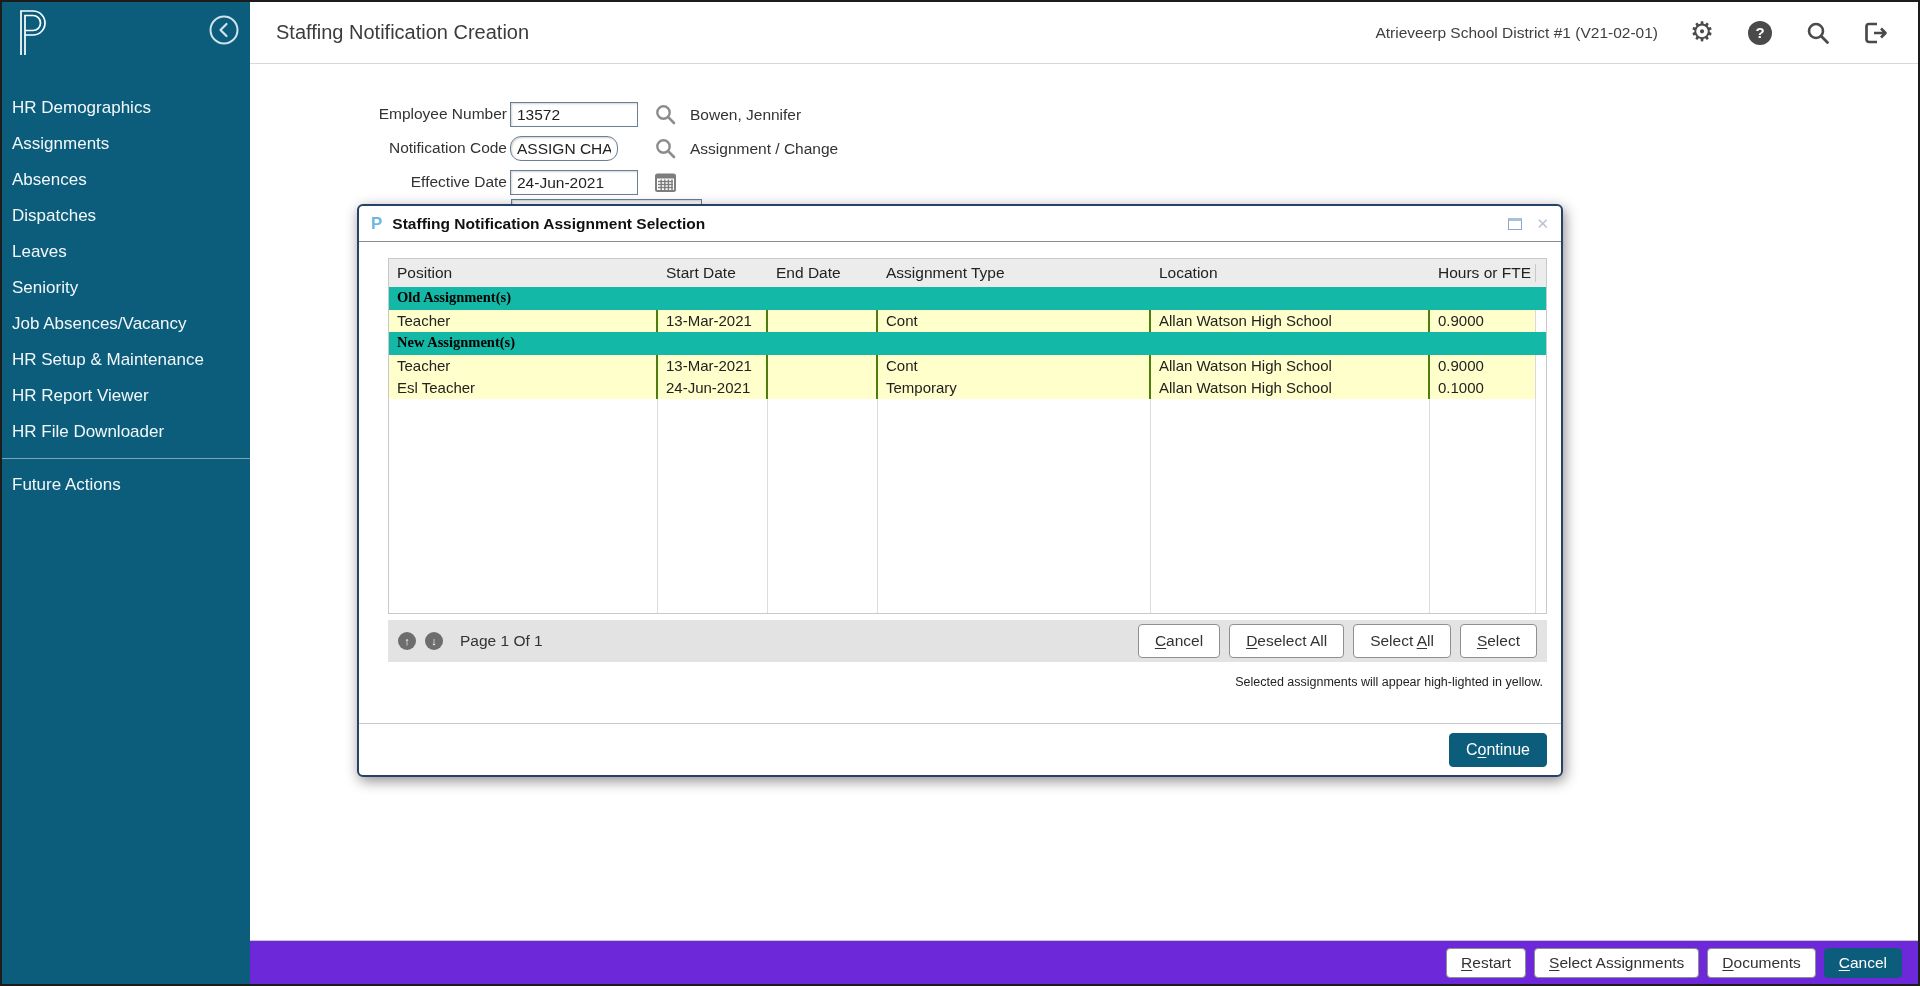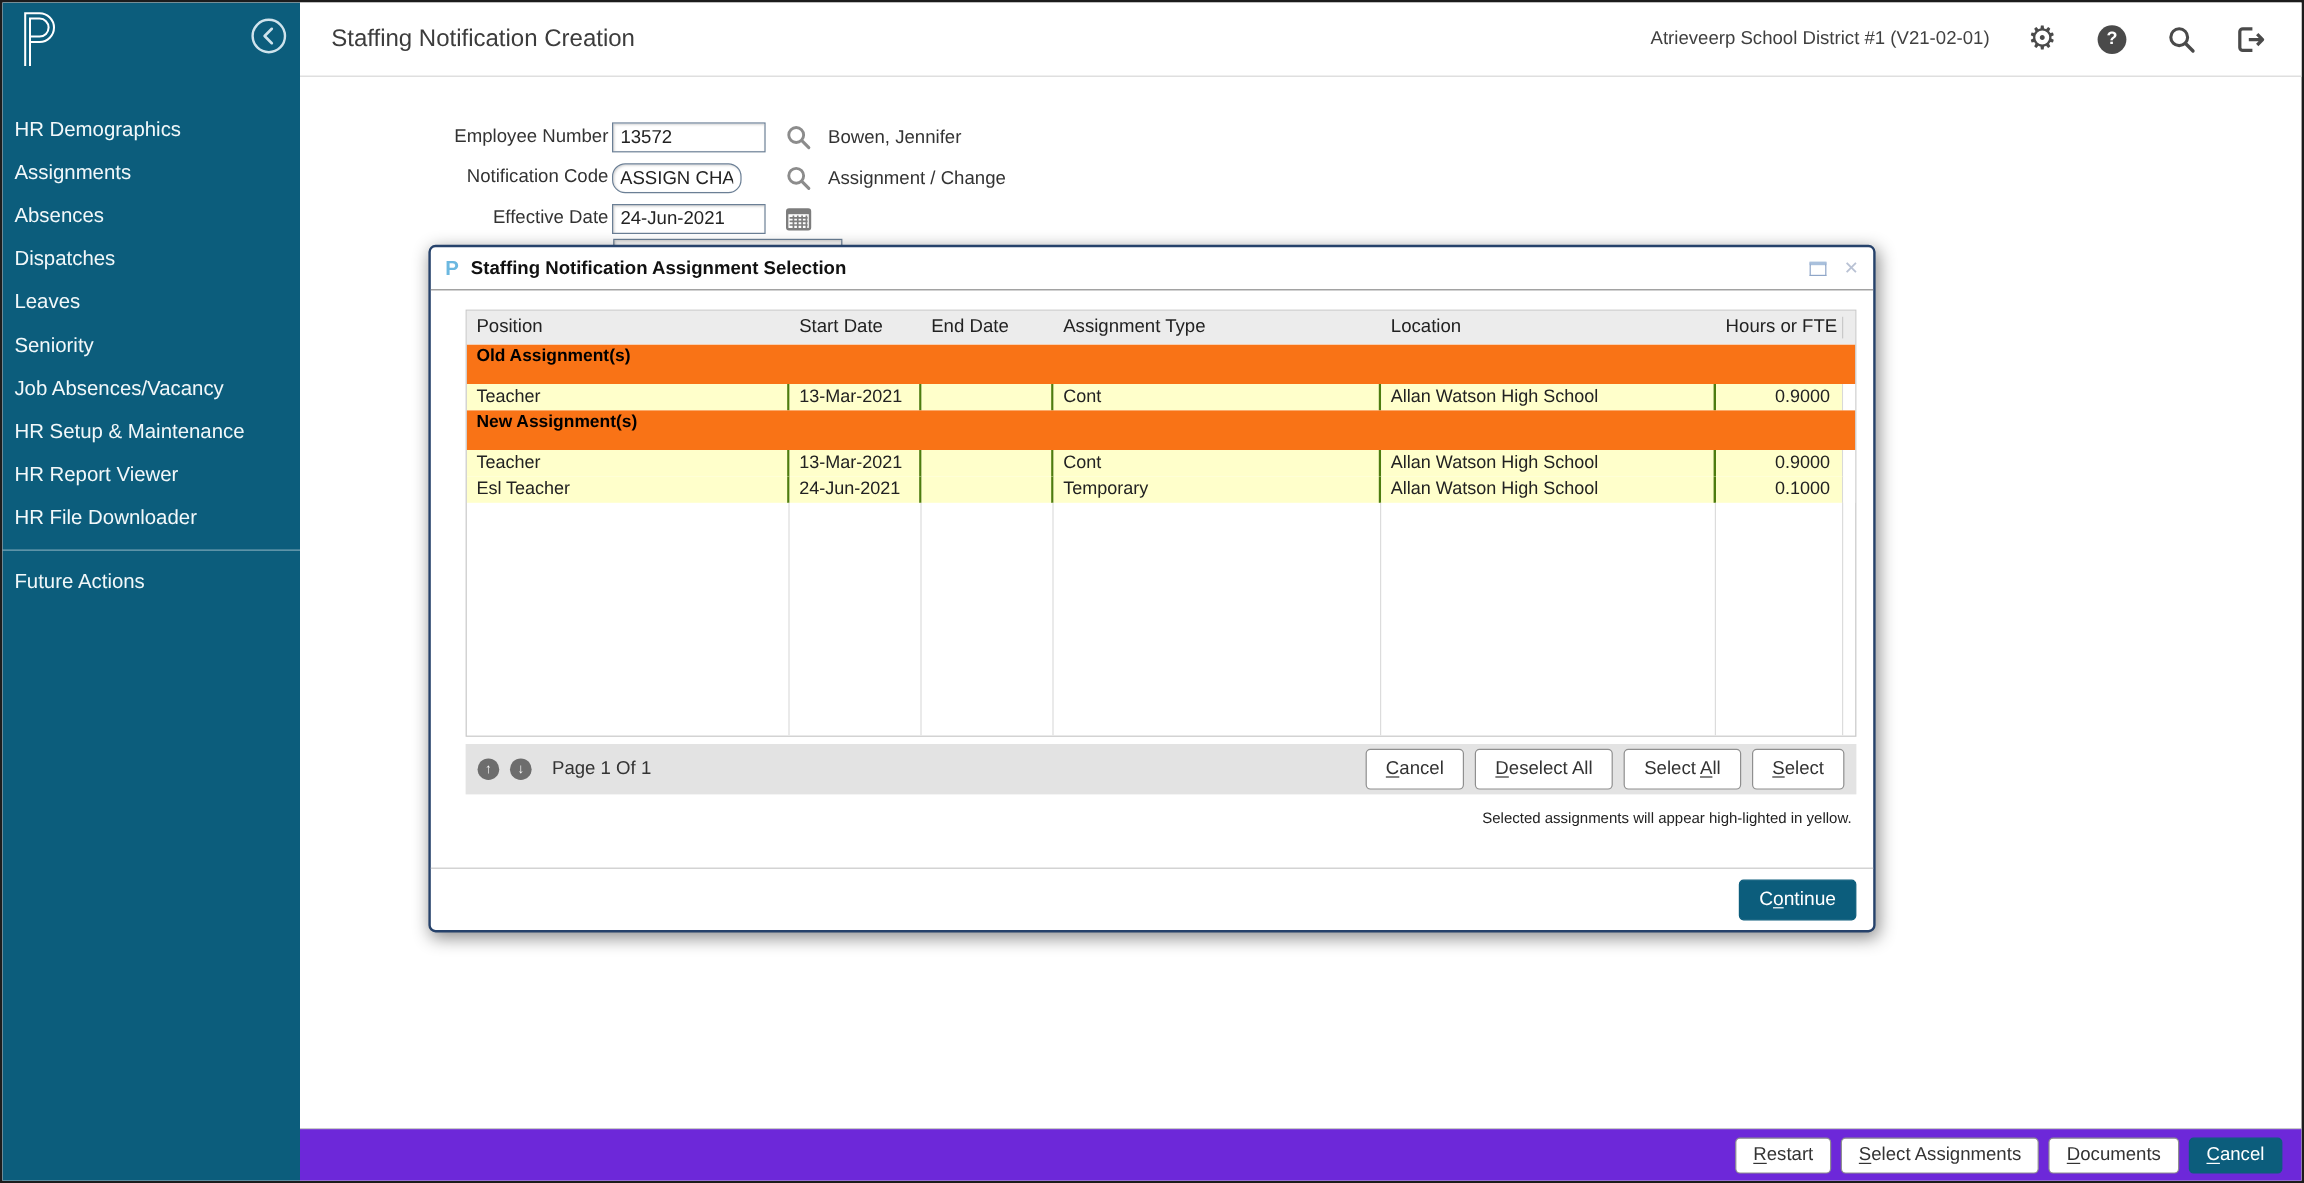--- a/index.html
+++ b/index.html
@@ -44,25 +44,25 @@
   .max-icon { width:14px; height:12px; border:1px solid #8fa6c8; border-top:3px solid #a9c0dc; cursor:pointer; }
   .close-icon { color:#b9c2d4; font-size:15px; font-weight:bold; cursor:pointer; line-height:1; }
   .modal-body { flex:1; display:flex; flex-direction:column; padding:16px 14px 0 29px; overflow:hidden; }
 
   .cols { display:grid; grid-template-columns:269px 110px 110px 273px 279px 106px 1fr; }
   .grid-table { border:1px solid #c9c9c9; height:356px; display:flex; flex-direction:column; flex:none; }
   .thead { background:#ececec; height:28px; align-items:center; flex:none; }
   .thead .hcell { font-size:15.5px; color:#222; padding:0 8px; white-space:nowrap; }
   .thead .hcell.num { text-align:right; padding-right:10px; border-right:1px solid #c9c9c9; }
   .tbody { flex:1; display:flex; flex-direction:column; overflow:hidden; }
-  .group-row { background:#f97316; font-weight:bold; font-size:14.5px; color:#000; padding:2px 8px; height:33px; line-height:17px; flex:none; }
+  .group-row { background:#14b8a6; font-weight:bold; font-size:14.5px; color:#000; padding:2px 8px; height:23px; line-height:17px; flex:none;font-family:Liberation Serif, serif; }
   .data-row { height:22px; flex:none; cursor:pointer; }
   .data-row .cell { background:var(--selected-yellow,#ffffcb); font-size:15px; color:#222; padding:1px 8px;
                     line-height:20px; border-right:2px solid #4d7c0f; white-space:nowrap; overflow:hidden; }
-  .data-row .cell.num { text-align:right; padding-right:10px; border-right:1px solid #d9d9d9; }
+  .data-row .cell.num { padding-right:10px; border-right:1px solid #d9d9d9; }
   .data-row .cell.gutter { background:#fff; border-right:none; }
   .filler { flex:1; }
   .filler .fcell { border-right:1px solid #dcdcdc; }
   .filler .fcell:last-child { border-right:none; }
 
   .pager { margin-top:6px; height:42px; background:#e3e3e3; display:flex; align-items:center; padding:0 10px; flex:none; }
   .circle-btn { width:18px; height:18px; border-radius:50%; background:#6d6d6d; color:#fff; font-size:11px;
                 font-weight:bold; display:flex; align-items:center; justify-content:center; cursor:pointer; margin-right:9px; }
   .page-text { margin-left:8px; font-size:15.5px; color:#333; }
   .pager-actions { margin-left:auto; display:flex; gap:9px; }

